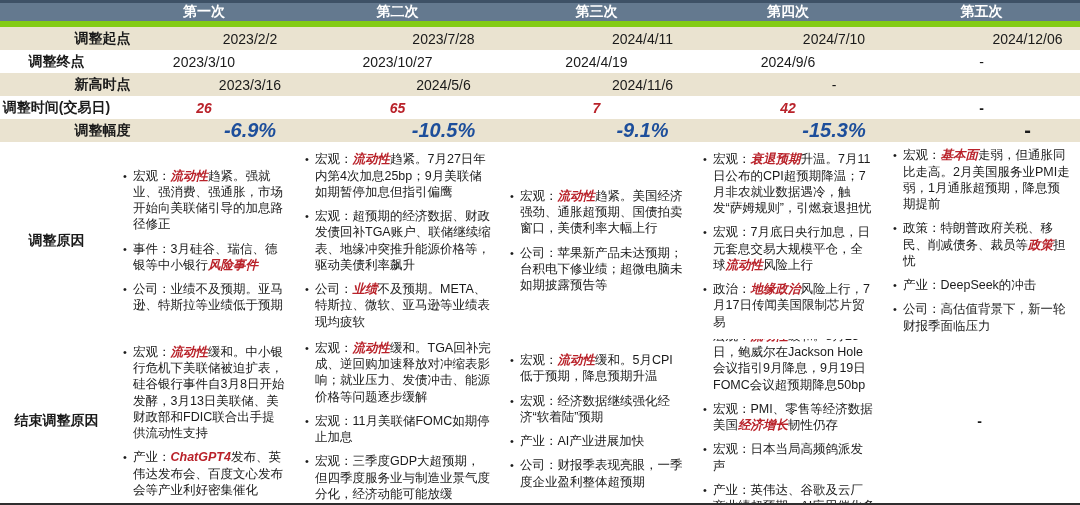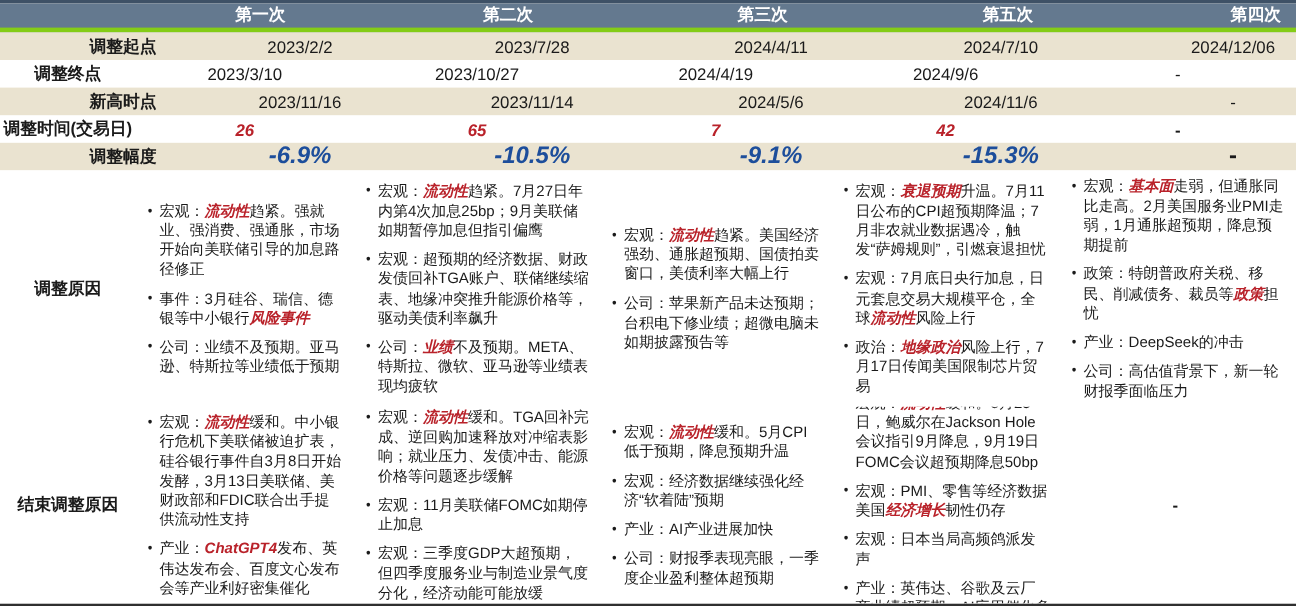--- a/index.html
+++ b/index.html
@@ -8,21 +8,21 @@
     --stripe:#eae3d0;
     --red:#b9222a;
     --blue:#1d4e9b;
     --ink:#1a1a1a;
   }
   *{box-sizing:border-box;margin:0;padding:0;}
   body{background:#fff;font-family:"Liberation Sans","DejaVu Sans",sans-serif;color:var(--ink);}
   .page{width:1080px;height:505px;background:#fff;border-top:3px solid var(--header-top);
         border-bottom:2px solid #2f2f2f;overflow:hidden;}
   .row{display:grid;grid-template-columns:113px 182px 205px 193px 190px 197px;}
-  .hrow{height:24px;background:var(--header-bg);border-bottom:4px solid #84cc16;gap:13px;}
+  .hrow{height:24px;background:var(--header-bg);border-bottom:6px solid #84cc16;}
   .hcell{color:#fff;font-weight:bold;font-size:14px;display:flex;align-items:center;justify-content:center;}
   .srow{height:23px;}
   .stripe{background:var(--stripe);padding-left:46px;}
   .lcell{font-weight:bold;font-size:14px;display:flex;align-items:center;justify-content:center;
          white-space:nowrap;text-align:center;}
   .vcell{font-size:14px;display:flex;align-items:center;justify-content:center;}
   .num-red .vcell{color:var(--red);font-weight:bold;font-style:italic;font-size:14px;}
   .num-blue .vcell{color:var(--blue);font-weight:bold;font-style:italic;font-size:20px;}
   .num-red .vcell.dash,.num-blue .vcell.dash{color:var(--ink);font-style:normal;}
   .reason-row{background:#fff;}
@@ -39,22 +39,22 @@
 </head>
 <body>
 
 <div class="page">
 
   <div class="row hrow">
     <div class="hcell"></div>
     <div class="hcell">第一次</div>
     <div class="hcell">第二次</div>
     <div class="hcell">第三次</div>
+    <div class="hcell">第四次</div>
     <div class="hcell">第五次</div>
-    <div class="hcell">第四次</div>
   </div>
 
   <div class="row srow stripe">
     <div class="lcell">调整起点</div>
     <div class="vcell">2023/2/2</div>
     <div class="vcell">2023/7/28</div>
     <div class="vcell">2024/4/11</div>
     <div class="vcell">2024/7/10</div>
     <div class="vcell">2024/12/06</div>
   </div>
@@ -63,22 +63,21 @@
     <div class="lcell">调整终点</div>
     <div class="vcell">2023/3/10</div>
     <div class="vcell">2023/10/27</div>
     <div class="vcell">2024/4/19</div>
     <div class="vcell">2024/9/6</div>
     <div class="vcell">-</div>
   </div>
 
   <div class="row srow stripe">
     <div class="lcell">新高时点</div>
-    <div class="vcell">2023/11/16</div>
-    <div class="vcell">2023/11/14</div>
+    <div class="vcell">2023/3/16</div>
     <div class="vcell">2024/5/6</div>
     <div class="vcell">2024/11/6</div>
     <div class="vcell">-</div>
   </div>
 
   <div class="row srow num-red">
     <div class="lcell">调整时间(交易日)</div>
     <div class="vcell">26</div>
     <div class="vcell">65</div>
     <div class="vcell">7</div>

